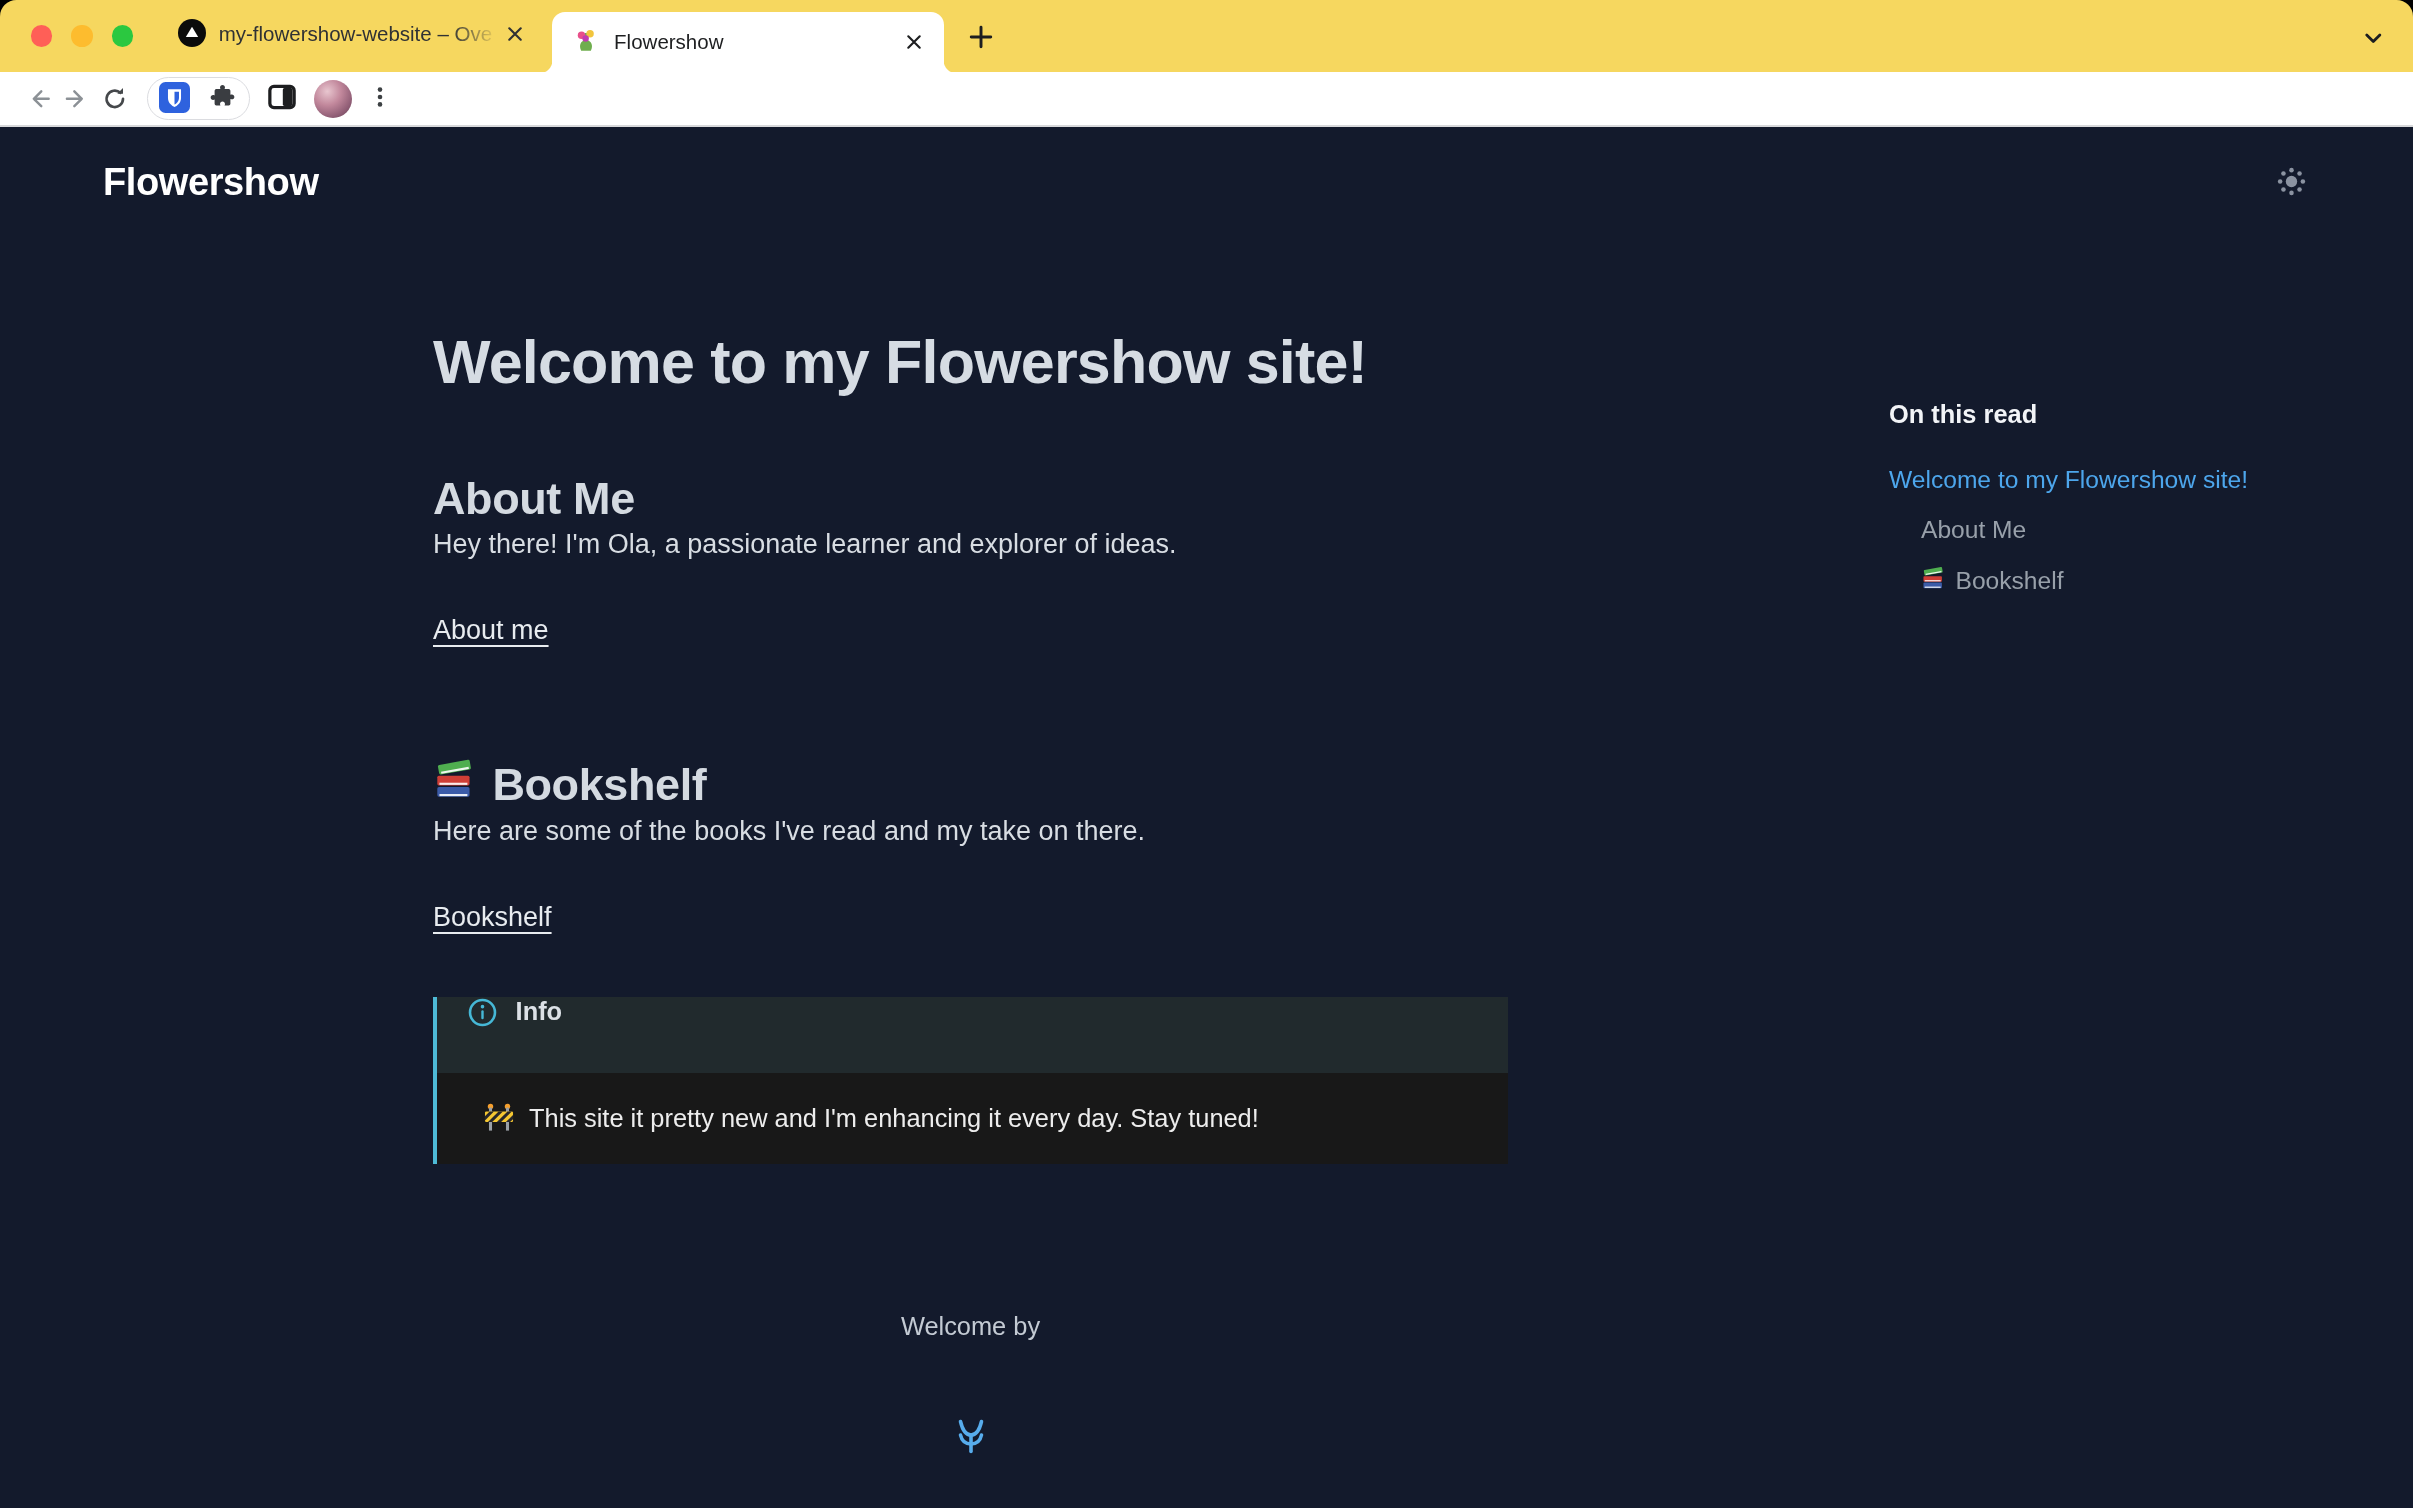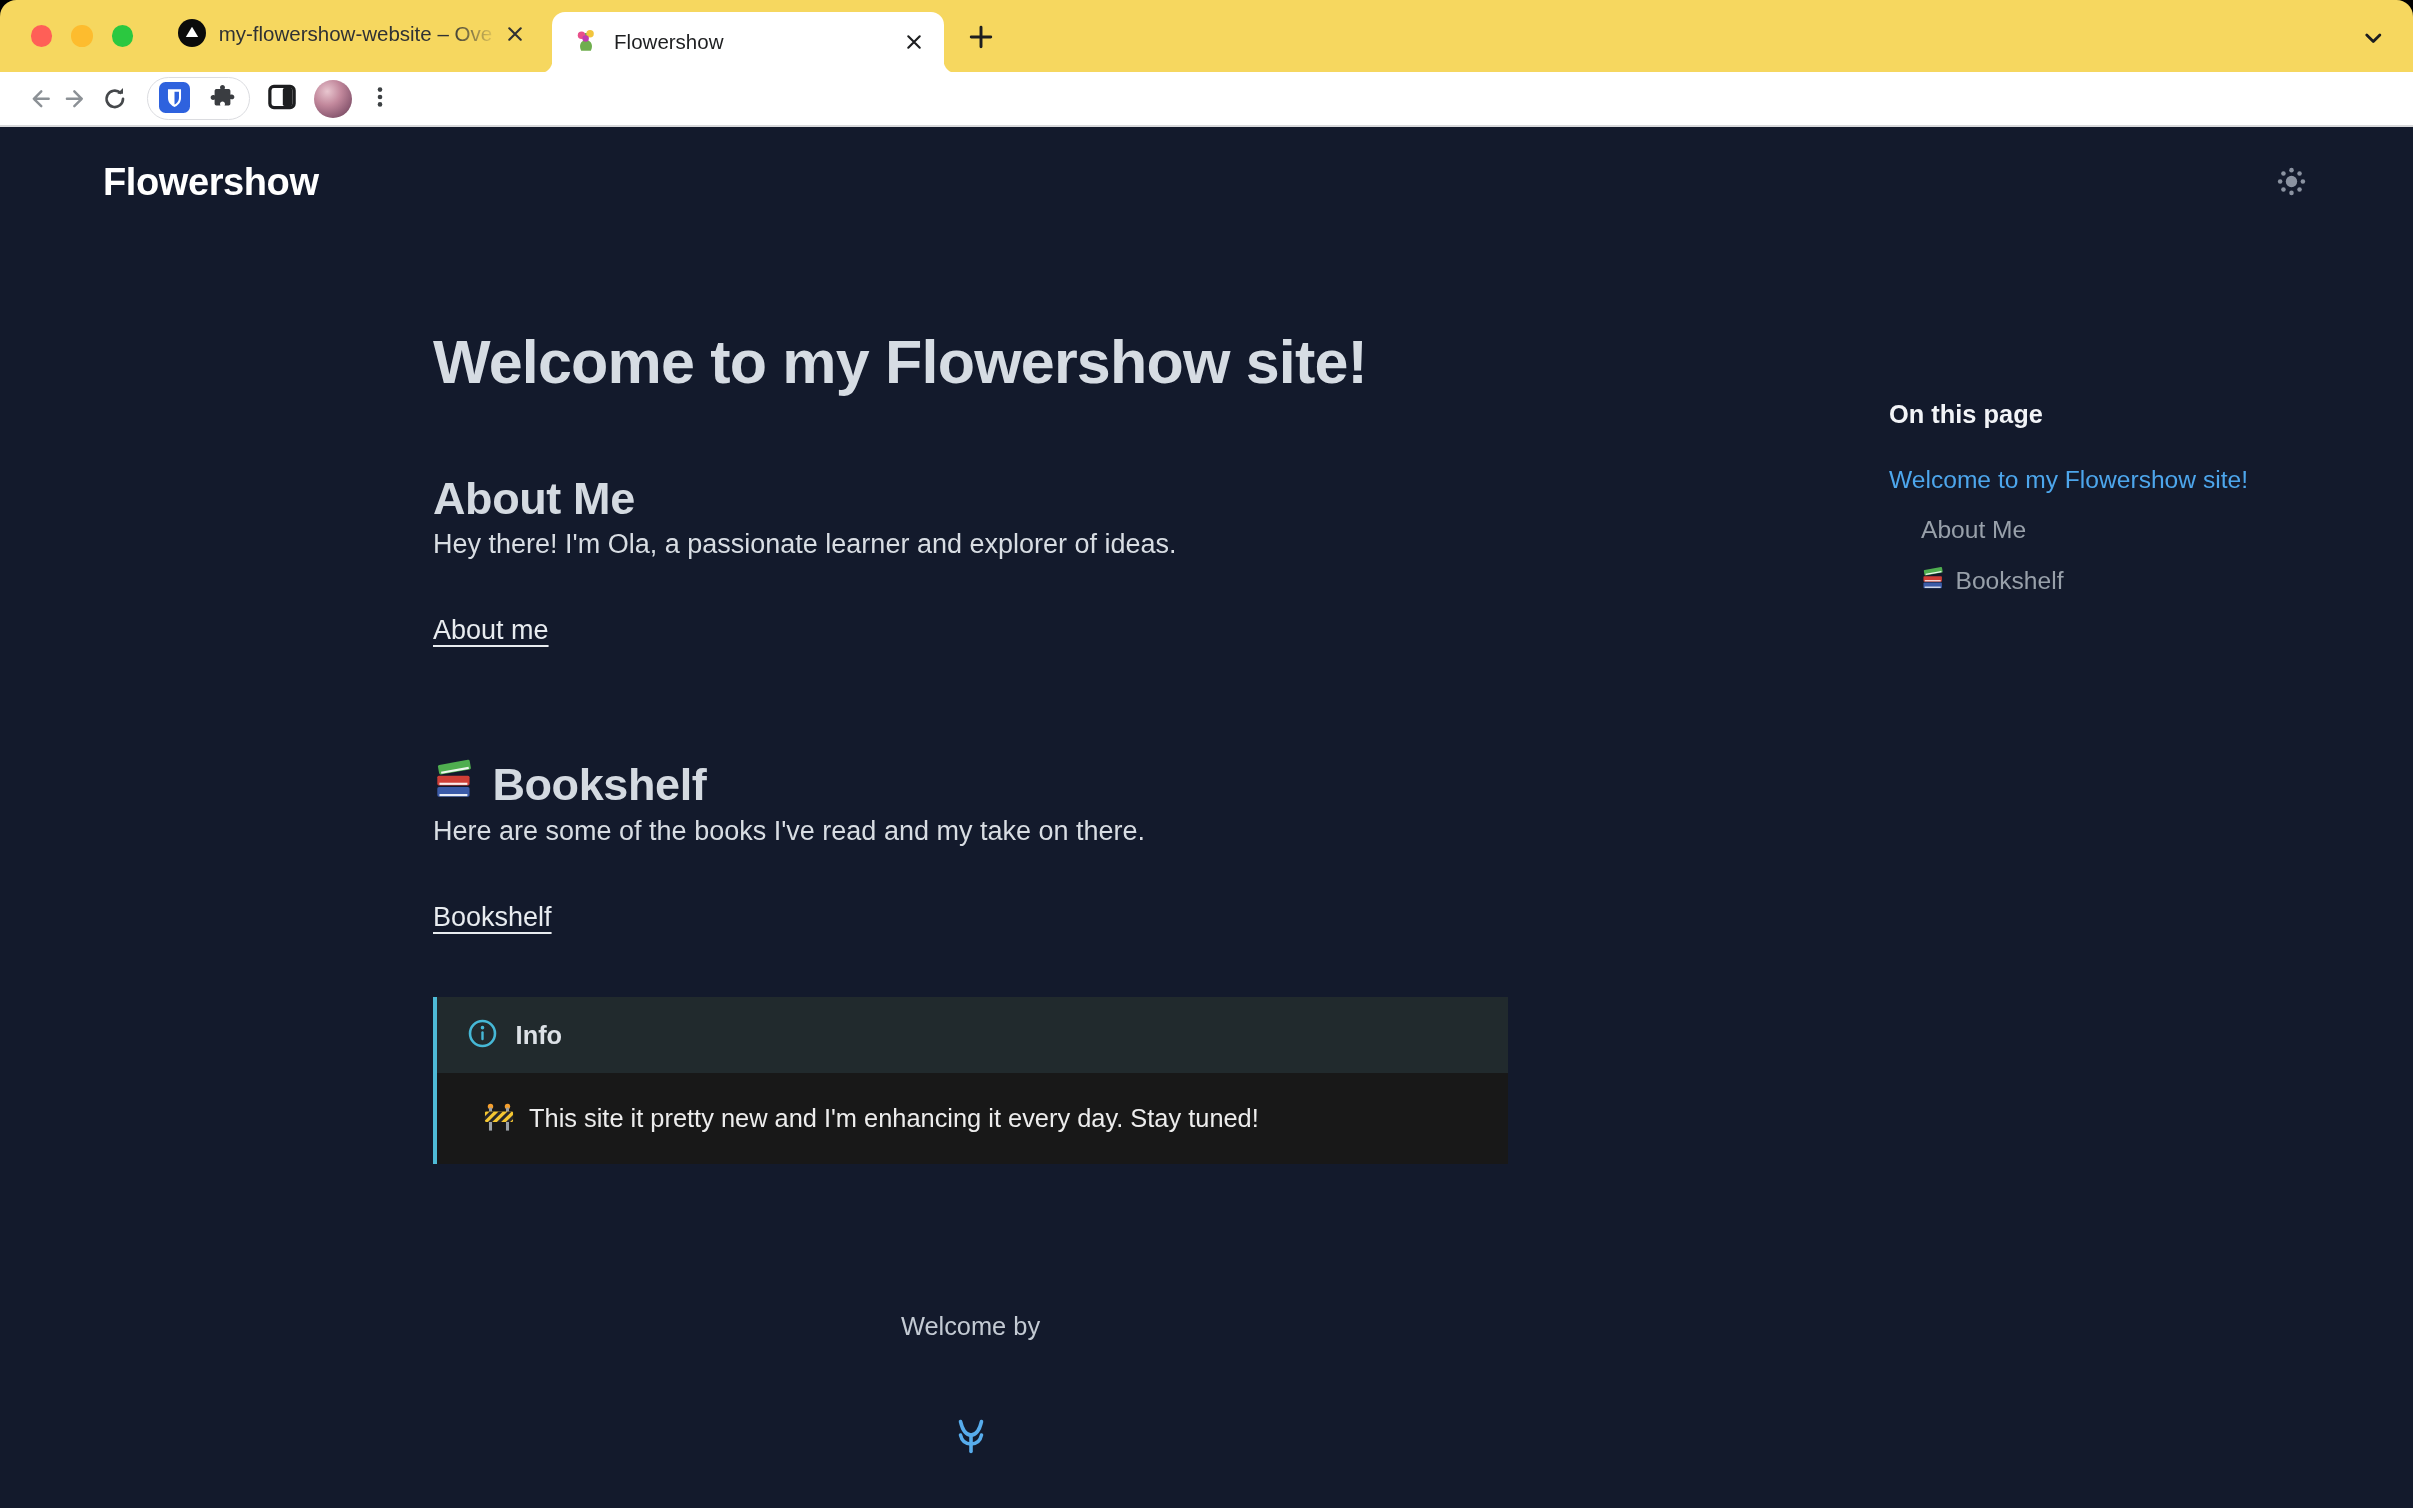--- a/index.html
+++ b/index.html
@@ -59,21 +59,21 @@
       color:#D6DCE3; line-height:1.05; }
   .doc h2 { font-size:45px; font-weight:800; letter-spacing:-0.4px; color:#D4DAE1;
       display:flex; align-items:center; gap:16.4px; }
   .h2-about { margin-top:79px; }
   .h2-bookshelf { margin-top:112px; }
   .doc p { font-size:27px; color:#D8DDE3; line-height:1.45; }
   .doc .doc-link { display:inline-block; margin-top:51px; font-size:27px; font-weight:500;
       color:#E8ECF0; text-decoration:underline; text-underline-offset:5.7px; text-decoration-thickness:1.6px; }
 
   .callout { margin-top:64px; width:1075px; border-left:4.9px solid #4EBAD7; }
-  .callout-header { height:76px; background:#212A2D; display:flex; align-items:center;
+  .callout-header { height:76px; background:#212A2D; display:flex; align-items:flex-start;
       gap:18px; padding-left:29.6px; }
   .callout-title { font-size:25.4px; font-weight:700; color:#DCE1E6; }
   .callout-body { height:91px; background:#181818; display:flex; align-items:center;
       gap:13px; padding-left:45px; }
   .callout-text { font-size:25.4px; color:#EDEDED; }
 
   .doc-footer { text-align:center; }
   .created-by { margin-top:148px; font-size:25.4px; color:#C3CAD3; }
   .made-with { margin-top:76px; display:flex; align-items:center; justify-content:center; gap:14.8px; }
 
@@ -286,21 +286,21 @@
                 <path d="M12 18 C8.5 18 5.8 15.8 5 12"></path>
                 <path d="M12 18 C15.5 18 18.2 15.8 19 12"></path>
               </svg>
             </span>
 
           </div>
         </div>
       </main>
 
       <aside class="toc">
-        <div class="toc-heading">On this page</div>
+        <div class="toc-heading">On this read</div>
         <div class="toc-item lvl1 active">
           <span>Welcome to my Flowershow site!</span>
         </div>
         <div class="toc-item lvl2">
           <span>About Me</span>
         </div>
         <div class="toc-item lvl2">
           <span class="icon">
             <svg width="24.6" height="24.6" viewBox="0 0 40 40">
               <g transform="rotate(-10 20 9)">

